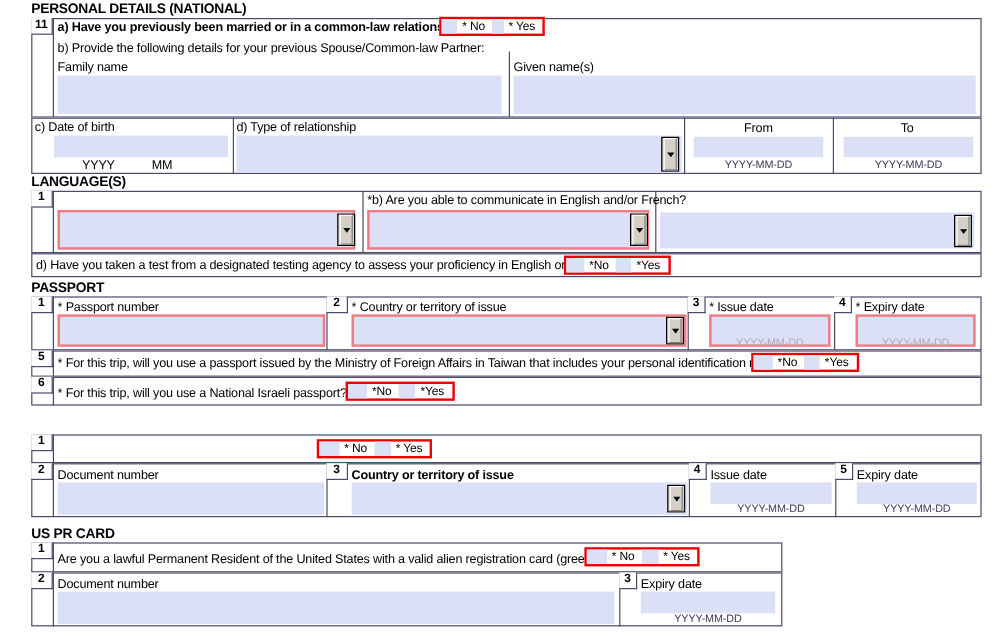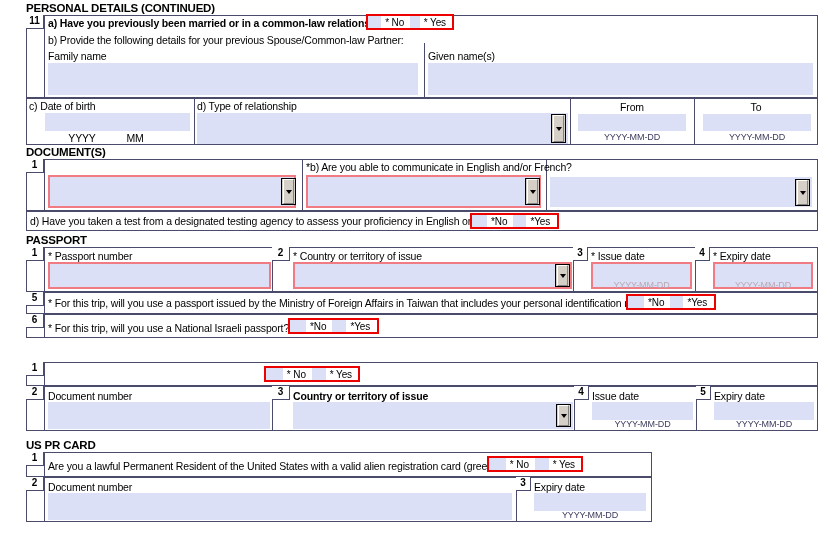--- a/index.html
+++ b/index.html
@@ -126,21 +126,21 @@
     white-space: nowrap;
     padding: 0 6px 0 4px;
     letter-spacing: -0.1px;
   }
 </style>
 </head>
 <body>
 
 <div id="page">
 
-  <div class="sec-head" style="left:26px; top:2px;">PERSONAL DETAILS (CONTINUED)</div>
+  <div class="sec-head" style="left:26px; top:2px;">PERSONAL DETAILS (NATIONAL)</div>
 
   <div class="box" style="left:26px; top:15px; width:792px; height:83px;"></div>
 
   <div class="qnum" style="left:26px; top:15px; width:18px; height:14px;">11</div>
   <div class="lbl b" style="left:48px; top:17px;">a) Have you previously been married or in a common-law relationship?</div>
 
   <div class="radiogrp" style="left:366px; top:14px; width:88px; height:16px;">
     <div class="swatch" style="width:18px;"></div>
     <div class="rtxt">* No</div>
     <div class="swatch" style="width:13px;"></div>
@@ -178,21 +178,21 @@
   </div>
 
   <div class="lbl c" style="left:570px; top:101px; width:124px;">From</div>
   <div class="fld" style="left:578px; top:114px; width:108px; height:17px;"></div>
   <div class="datehint" style="left:578px; top:132px; width:108px;">YYYY-MM-DD</div>
 
   <div class="lbl c" style="left:694px; top:101px; width:124px;">To</div>
   <div class="fld" style="left:703px; top:114px; width:108px; height:17px;"></div>
   <div class="datehint" style="left:703px; top:132px; width:108px;">YYYY-MM-DD</div>
 
-  <div class="sec-head" style="left:26px; top:146px;">DOCUMENT(S)</div>
+  <div class="sec-head" style="left:26px; top:146px;">LANGUAGE(S)</div>
 
   <div class="box" style="left:26px; top:159px; width:792px; height:52px;"></div>
   <div class="qnum" style="left:26px; top:159px; width:18px; height:14px;">1</div>
   <div class="vline" style="left:44px; top:159px; height:52px;"></div>
   <div class="vline" style="left:302px; top:159px; height:52px;"></div>
   <div class="vline" style="left:546px; top:159px; height:52px;"></div>
 
   <div class="fld req" style="left:48px; top:175px; width:248px; height:33px;"></div>
   <div class="ddbtn" style="left:281px; top:178px; height:27px;">
     <div class="inner">

